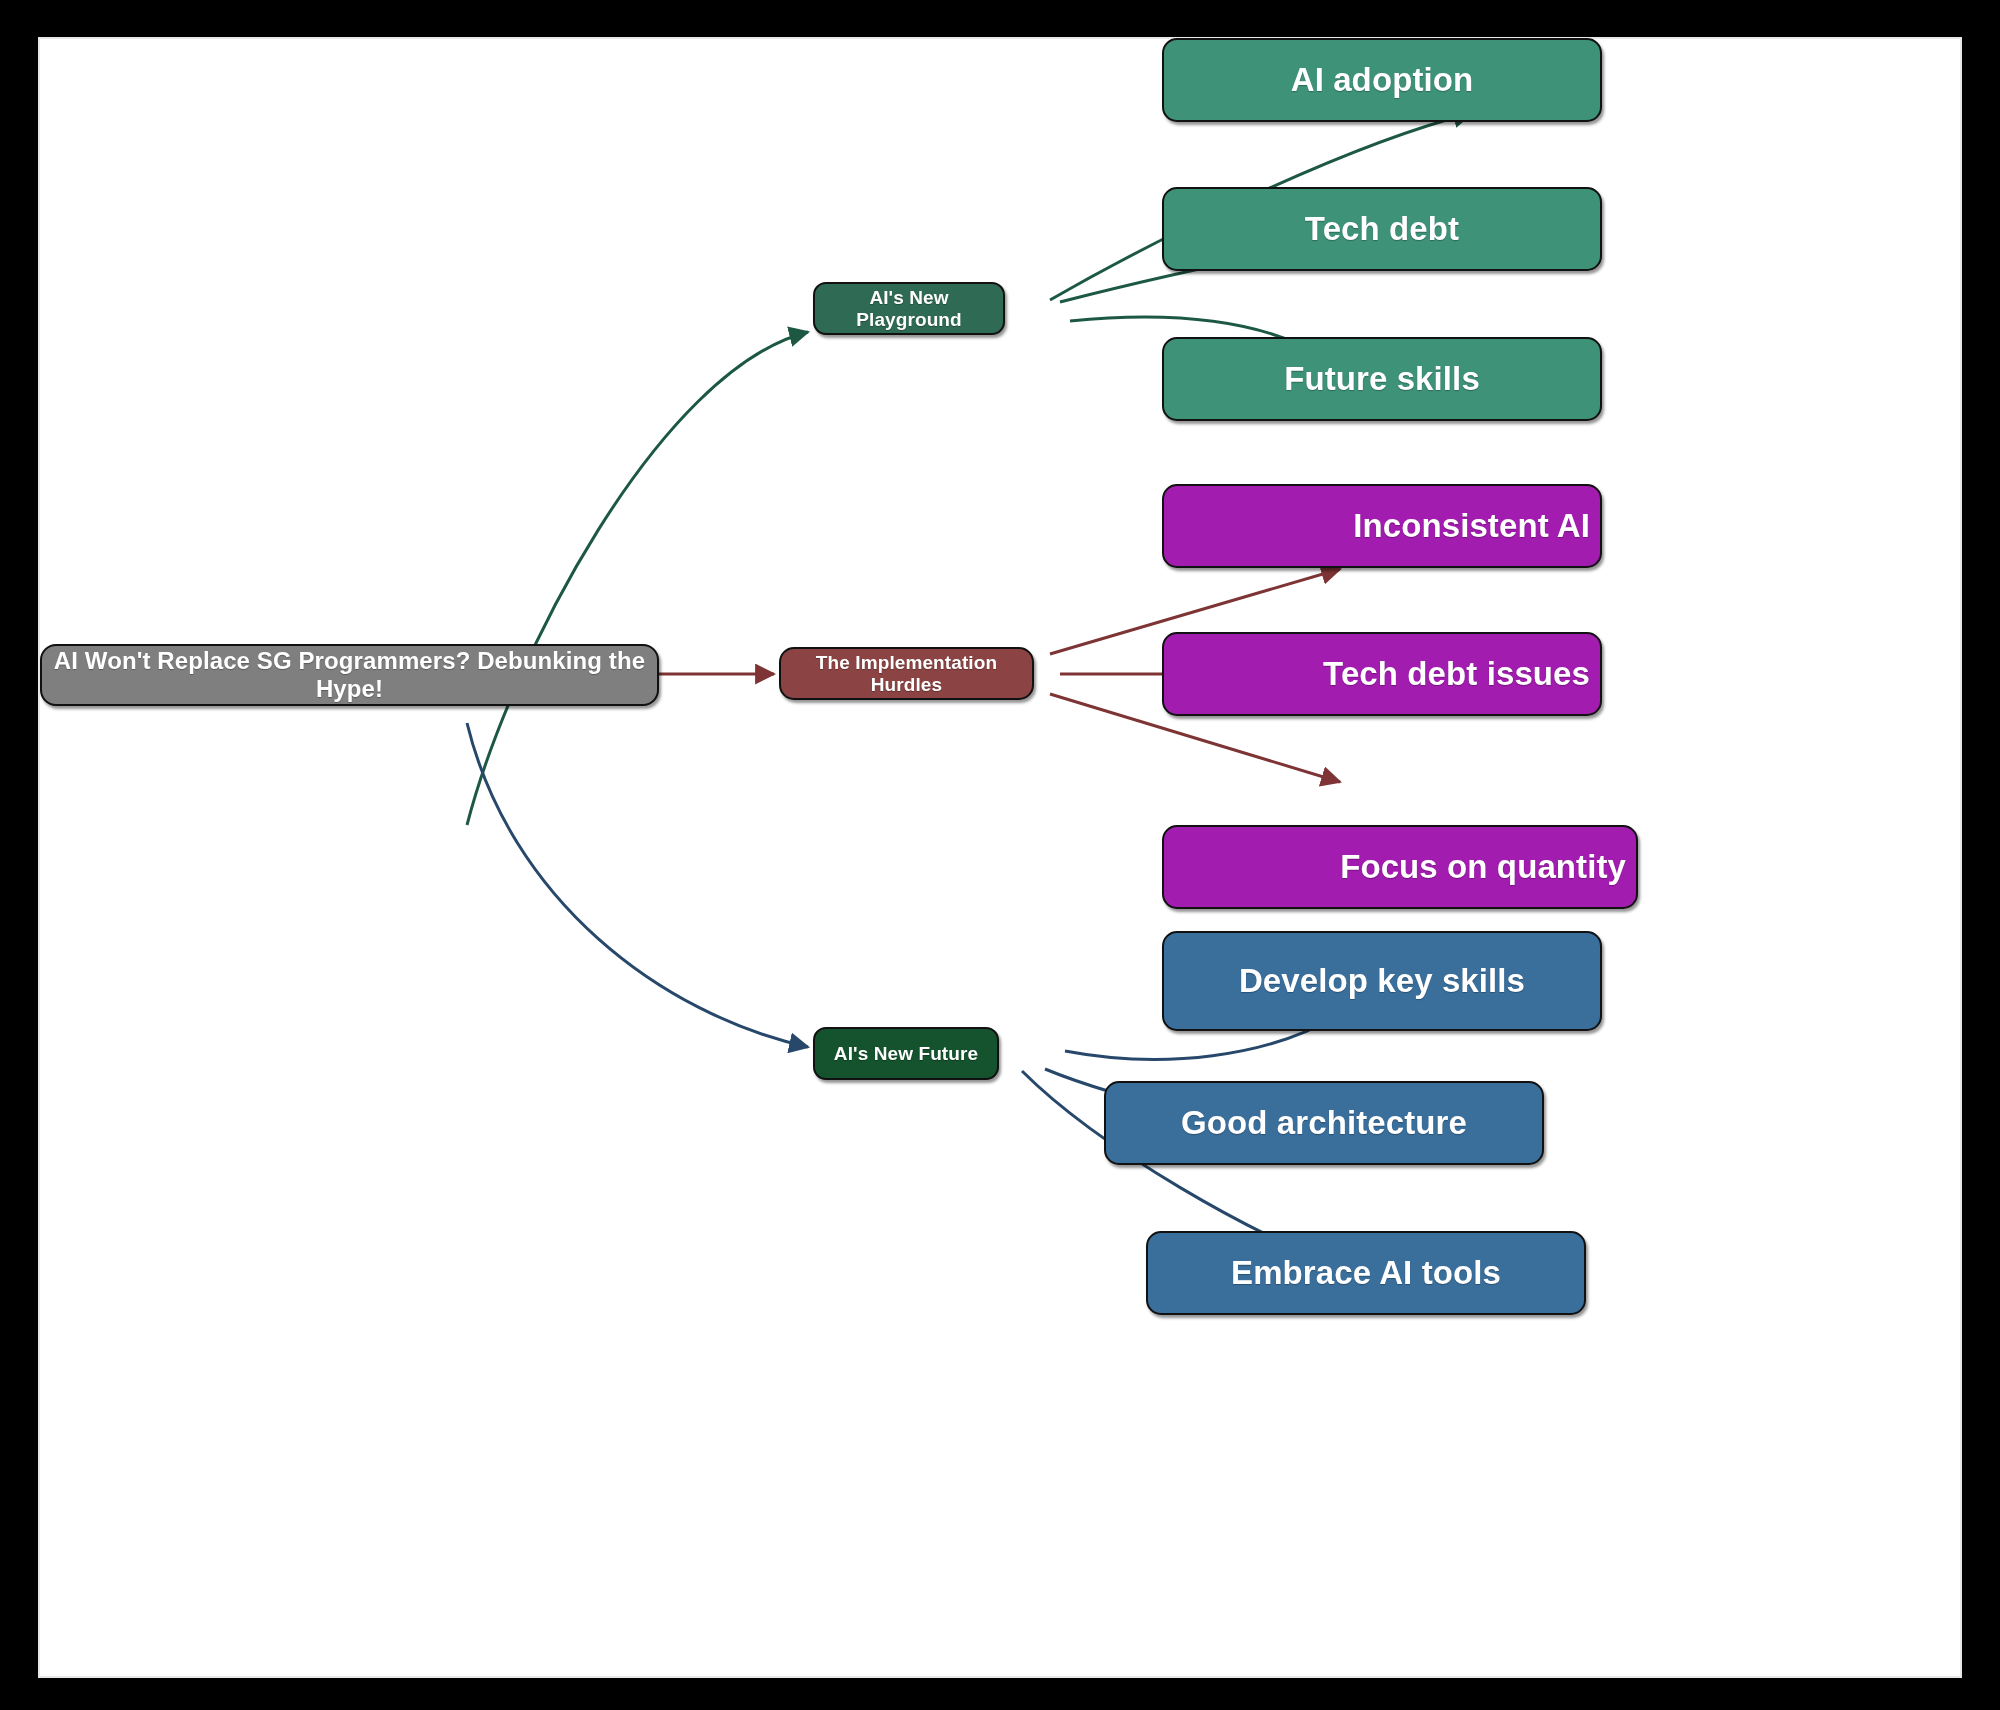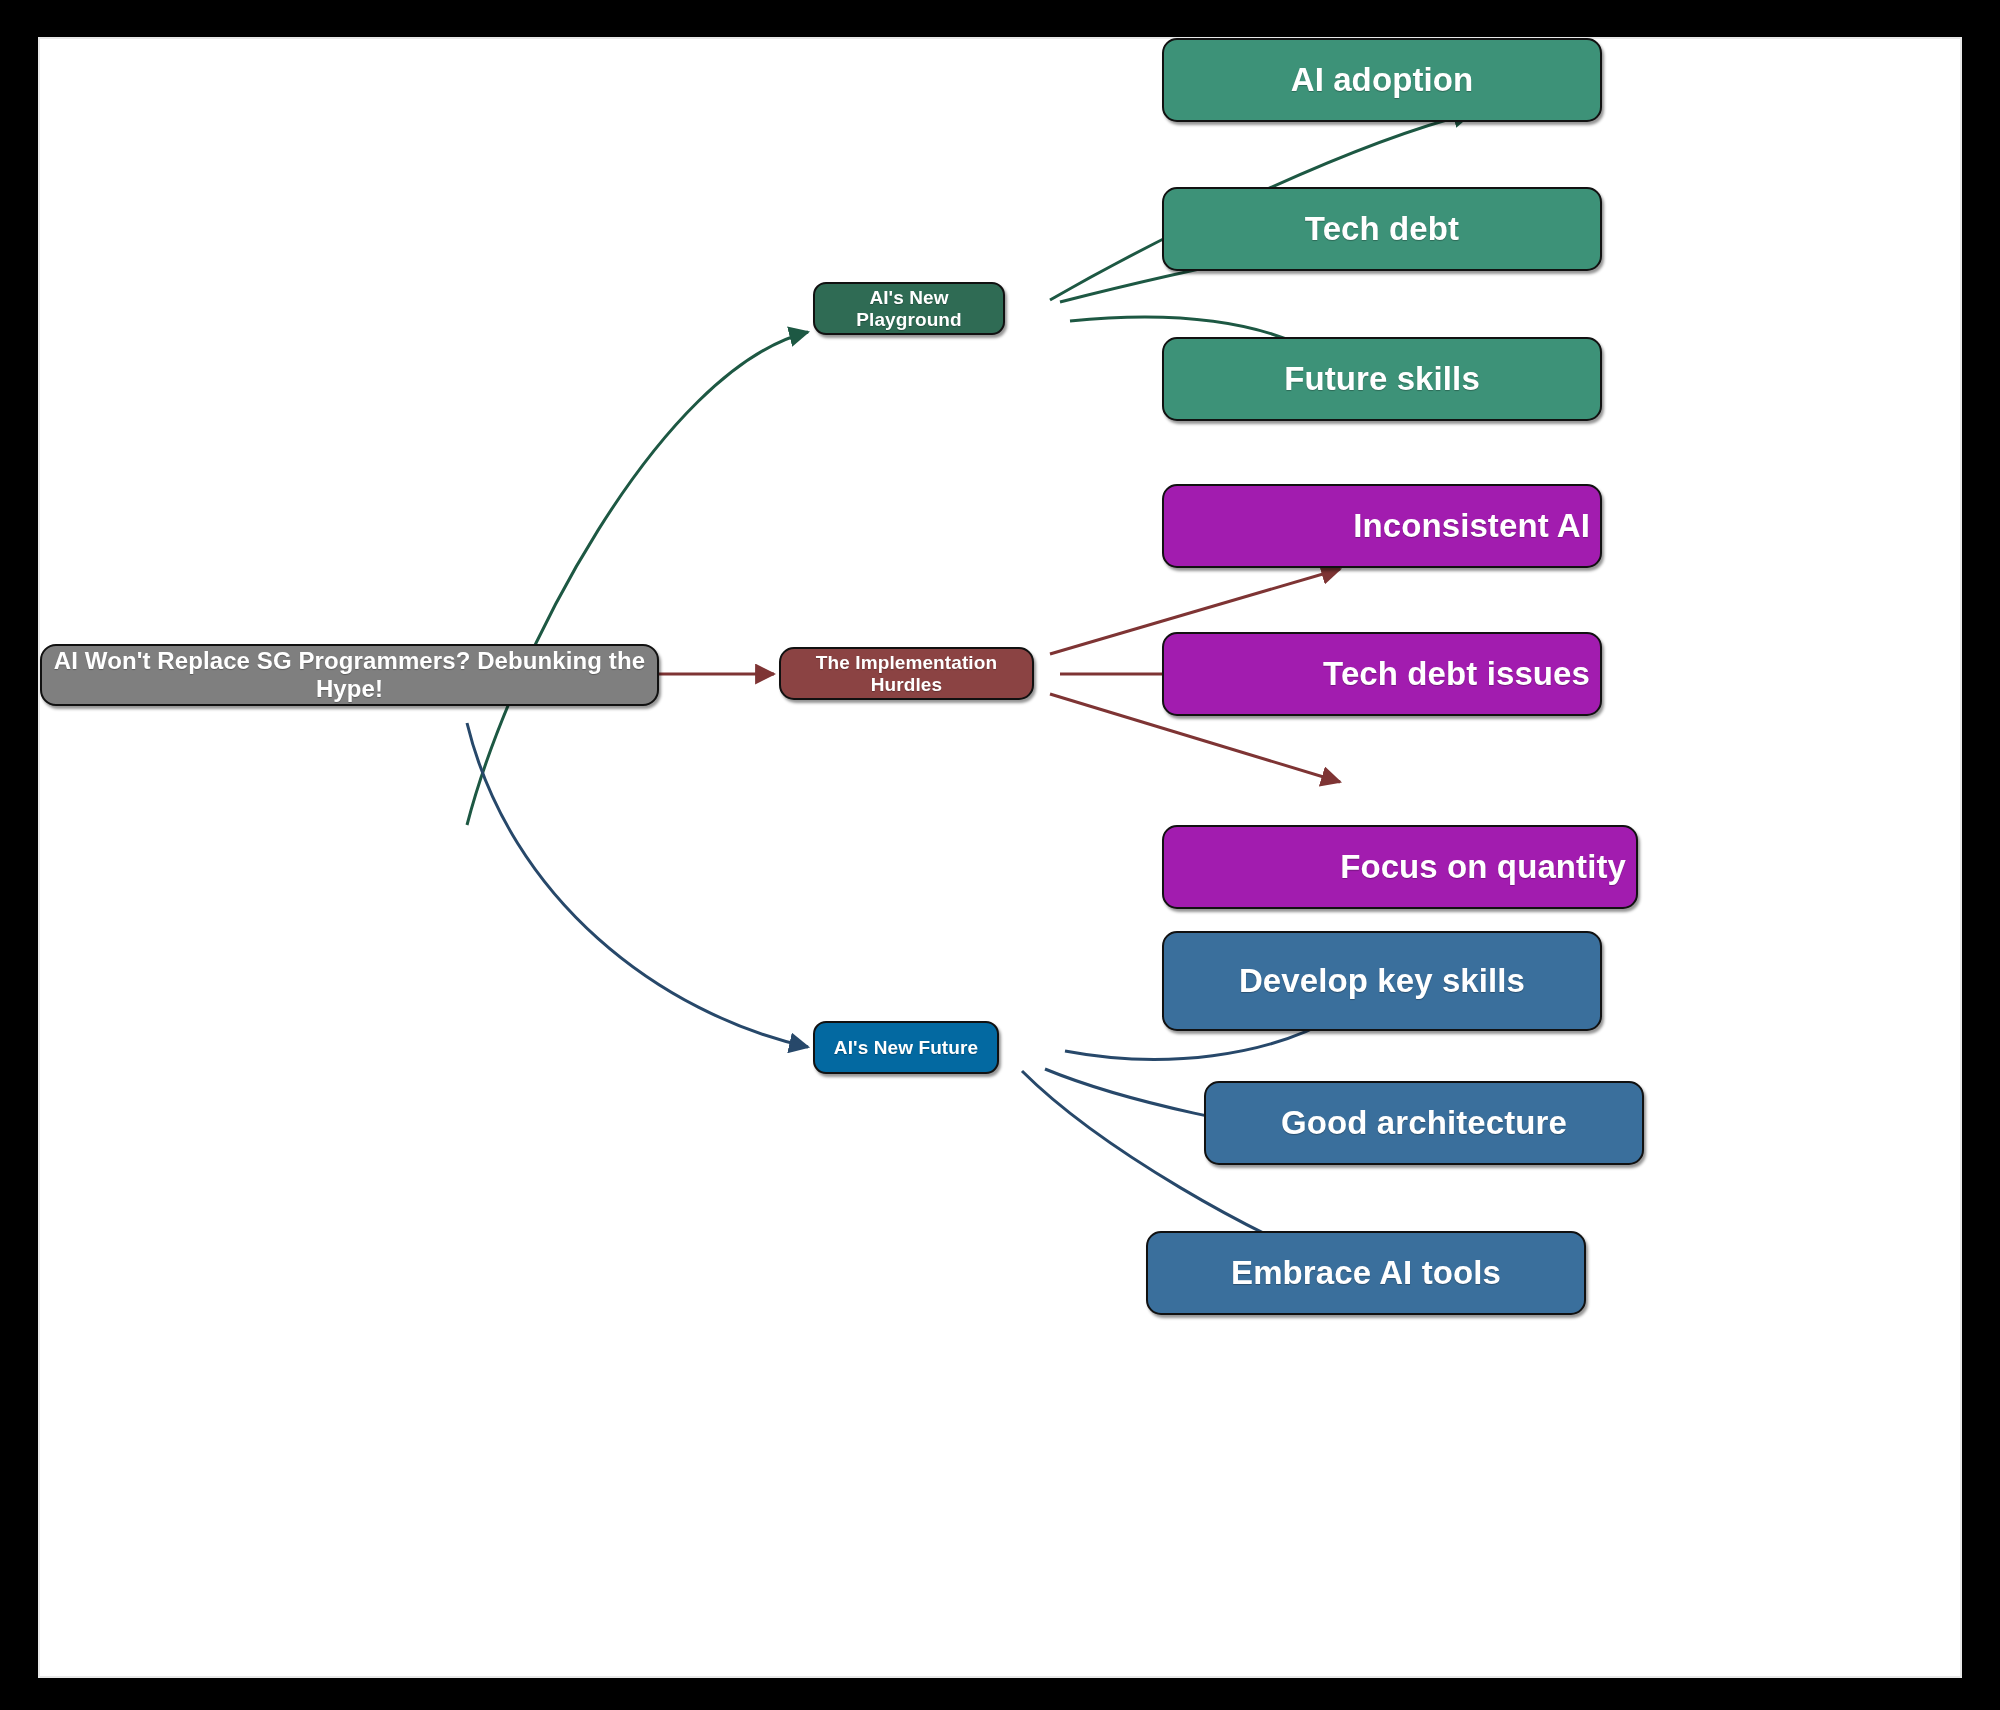--- a/index.html
+++ b/index.html
@@ -61,21 +61,21 @@
   .node.branch {
     font-size: 19px;
     border-radius: 13px;
   }
   .node.leaf {
     font-size: 33px;
     border-radius: 15px;
   }
   .branch.green  { background: #2f6b54; }
   .branch.red    { background: #8b4343; border-radius: 15px; }
-  .branch.blue   { background: #0369a1; }
+  .branch.blue   { background: #14532d; margin-top: 6px; }
   .leaf.green    { background: #3d9278; }
   .leaf.red      { background: #a21caf; justify-content: flex-end; }
   .leaf.blue     { background: #3a6f9c; }
   .node span { pointer-events: none; display: block; padding: 0 10px; }
 </style>
 </head>
 <body>
 
 <div id="stage">
   <div id="canvas">
@@ -144,21 +144,21 @@
     <div class="node leaf red" style="left:1122px; top:593px; width:440px; height:84px;">
       <span>Tech debt issues</span>
     </div>
     <div class="node leaf red" style="left:1122px; top:786px; width:476px; height:84px;">
       <span>Focus on quantity</span>
     </div>
 
     <div class="node leaf blue" style="left:1122px; top:892px; width:440px; height:100px;">
       <span>Develop key skills</span>
     </div>
-    <div class="node leaf blue" style="left:1164px; top:1042px; width:440px; height:84px;">
+    <div class="node leaf blue" style="left:1064px; top:1042px; width:440px; height:84px;">
       <span>Good architecture</span>
     </div>
     <div class="node leaf blue" style="left:1106px; top:1192px; width:440px; height:84px;">
       <span>Embrace AI tools</span>
     </div>
 
   </div>
 </div>
 
 </body></html>

